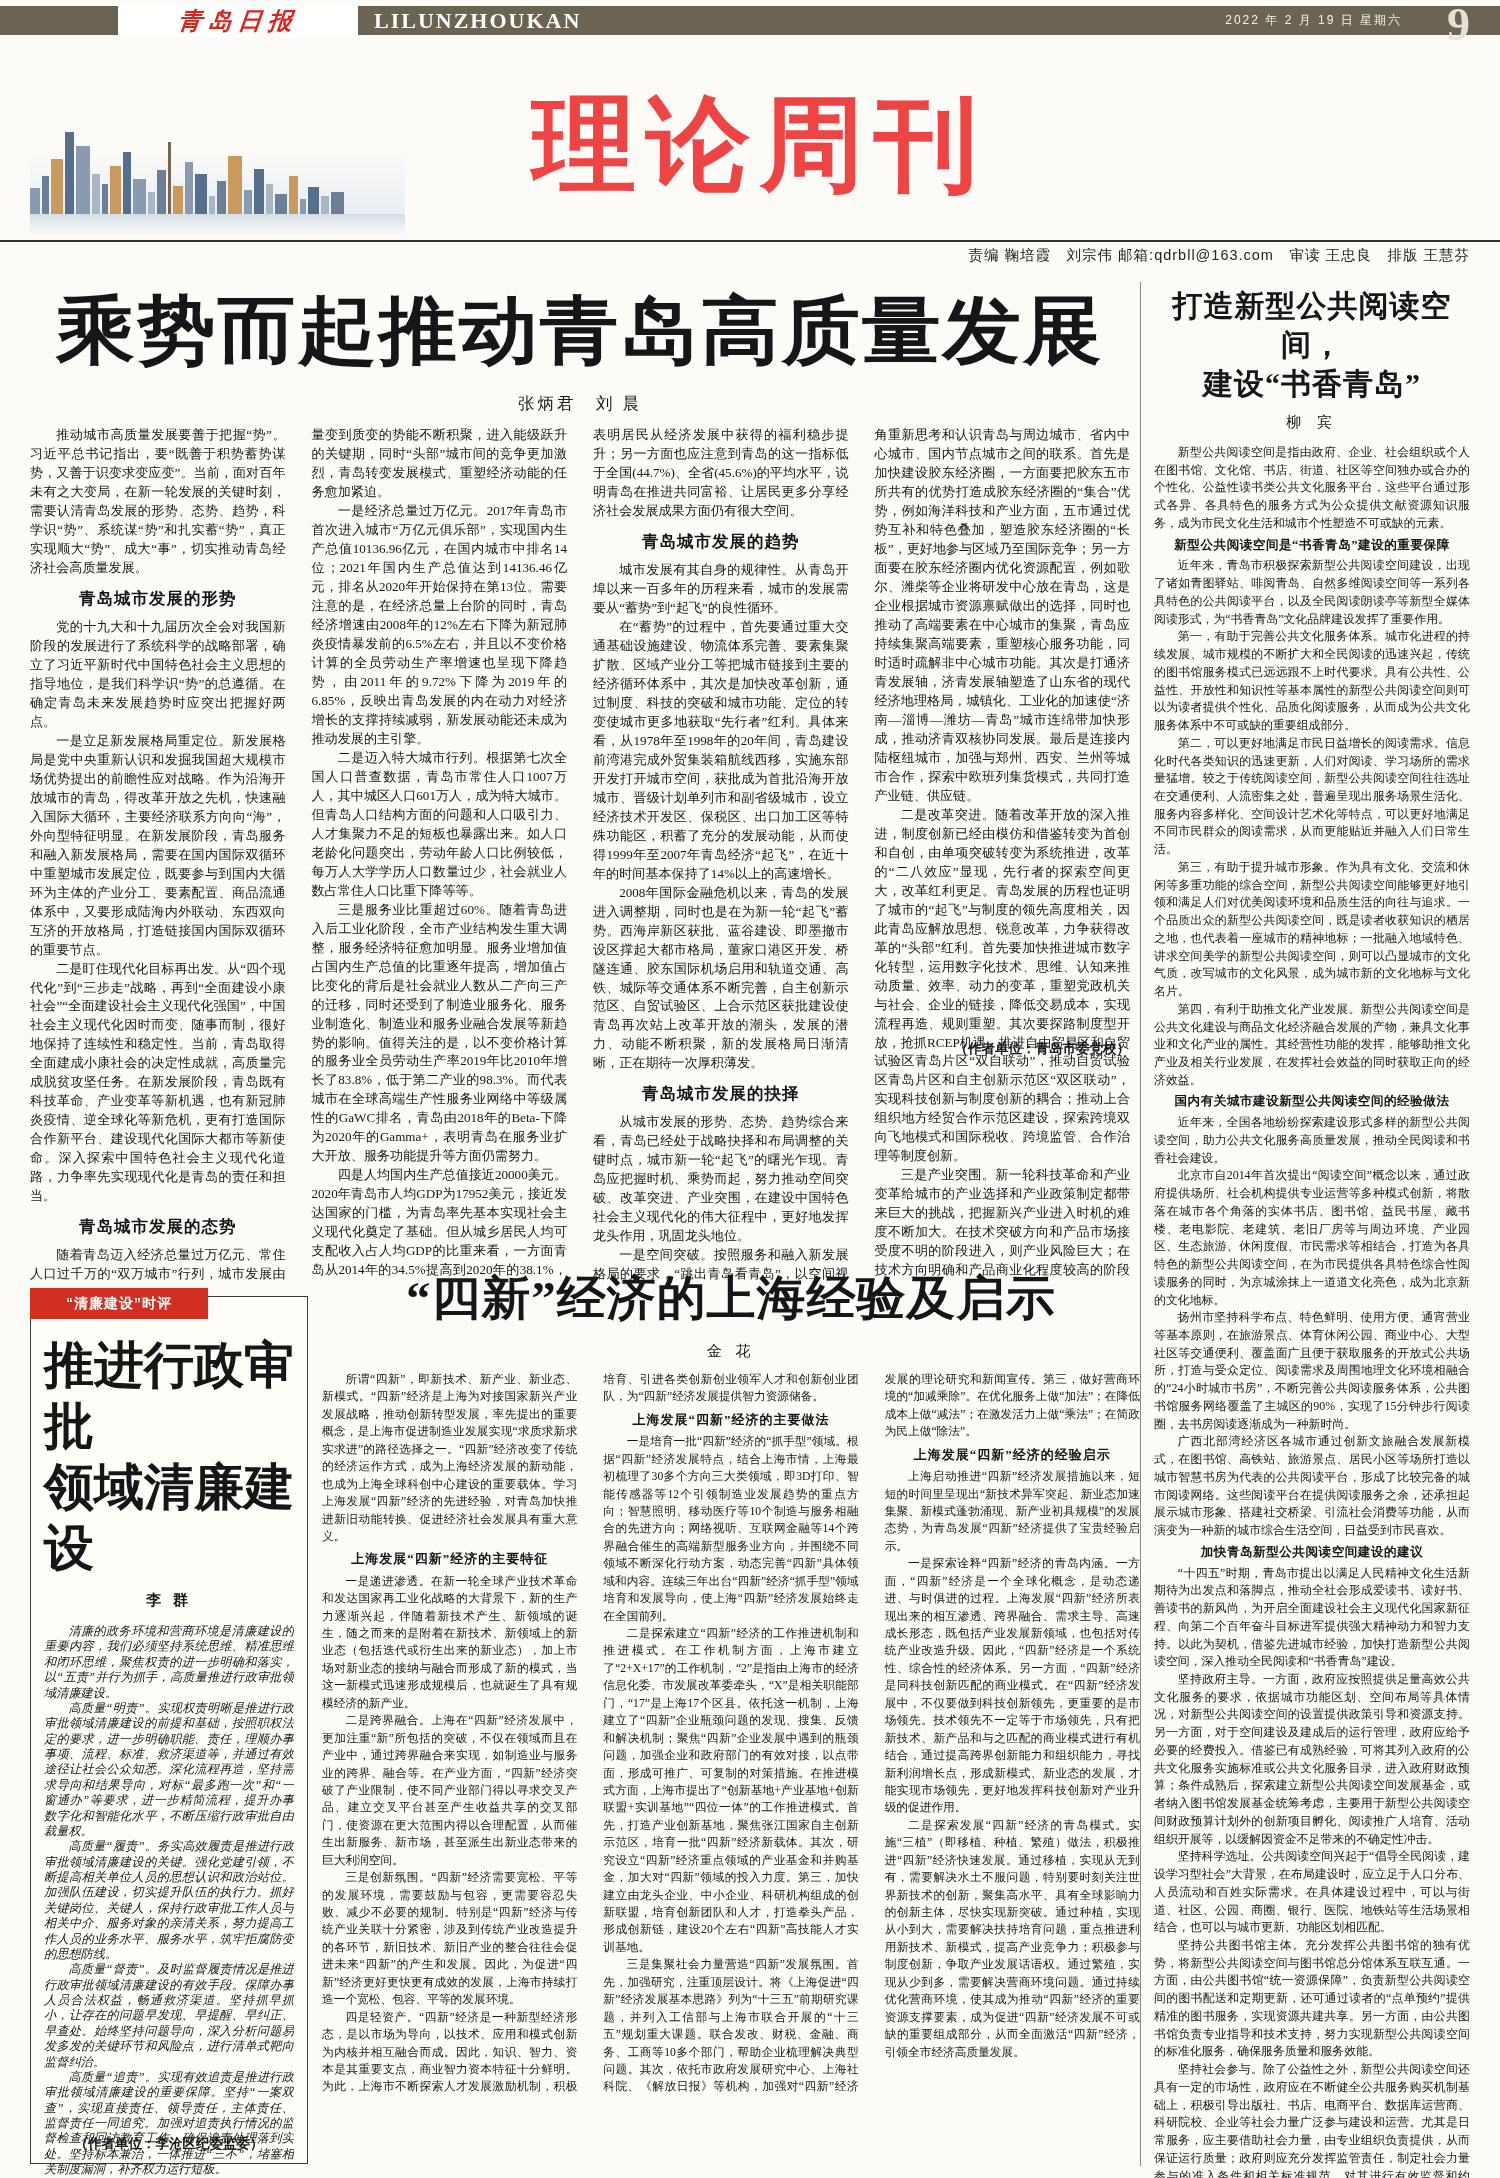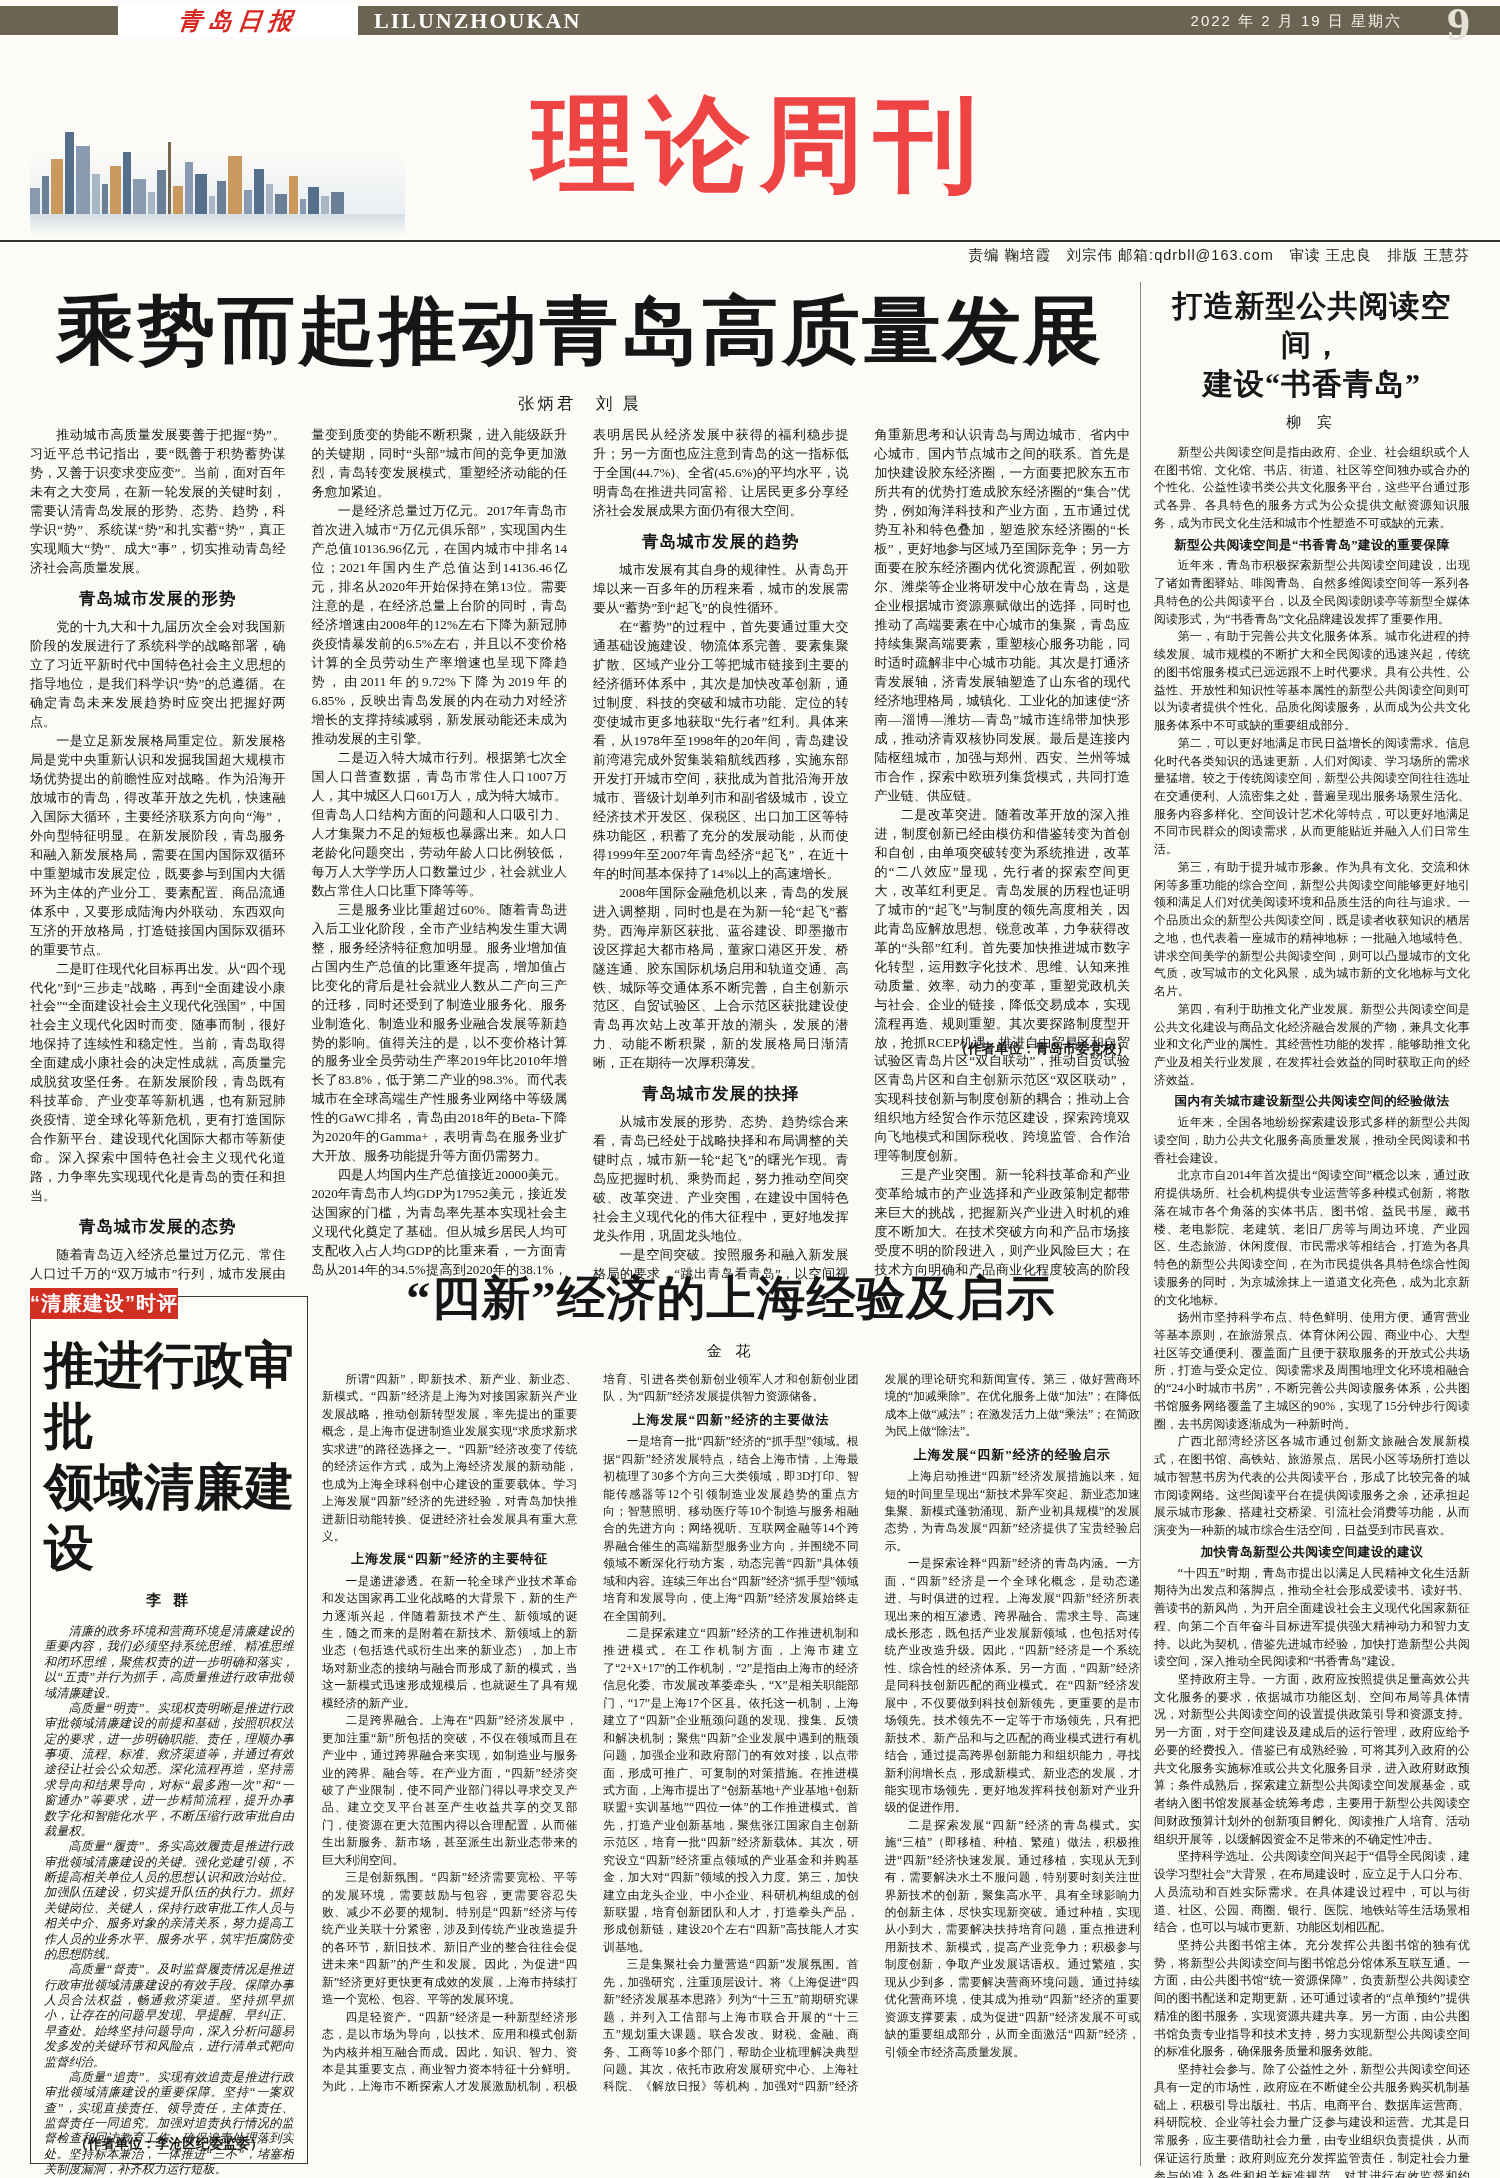--- a/index.html
+++ b/index.html
@@ -7,21 +7,21 @@
        font-family:"Liberation Serif","DejaVu Serif",serif;overflow:hidden;}
   
   .topbar{position:absolute;left:0;top:6px;width:1500px;height:29px;background:#6c6452;}
   .logobox{position:absolute;left:118px;top:-2px;width:240px;height:33px;background:#ffffff;
            display:flex;align-items:center;justify-content:center;}
   .logotext{color:#d6261f;font-size:24px;font-weight:800;font-style:italic;letter-spacing:6px;
             font-family:"Liberation Serif",serif;transform:skewX(-6deg);}
   .pinyin{position:absolute;left:374px;top:0;height:29px;line-height:29px;color:#ffffff;
           font-size:22px;font-weight:700;letter-spacing:2px;font-family:"Liberation Serif",serif;}
   .dateline{position:absolute;right:98px;top:0;height:29px;line-height:29px;color:#f4f2ec;
-            font-size:15px;letter-spacing:2px;font-family:"Liberation Sans",sans-serif;}
+            font-size:12px;letter-spacing:2px;font-family:"Liberation Sans",sans-serif;}
   .pageno{position:absolute;right:30px;top:-8px;color:#e4e1d6;font-size:46px;font-weight:800;
           font-family:"Liberation Serif",serif;}
   
   .skyline{position:absolute;left:30px;top:128px;width:375px;height:86px;display:flex;
            align-items:flex-end;gap:2px;background:linear-gradient(to top,#e9eef3 0%,rgba(255,255,255,0) 75%);}
   .skyline div{flex:0 0 auto;}
   .reflection{position:absolute;left:30px;top:214px;width:375px;height:22px;opacity:.65;
               background:linear-gradient(to bottom,#bfcfdc,rgba(255,255,255,0));}
   .weekly-title{position:absolute;left:480px;top:84px;width:560px;text-align:center;
                 color:#ef4444;font-size:104px;font-weight:800;letter-spacing:10px;line-height:1.18;
@@ -44,22 +44,22 @@
   
   .vrule{position:absolute;left:1140px;top:282px;height:1884px;border-left:1px solid #8a8a85;}
   .right-art{position:absolute;left:1154px;top:286px;width:316px;}
   .right-headline{font-size:30px;font-weight:900;text-align:center;line-height:1.3;letter-spacing:1px;}
   .right-byline{text-align:center;font-size:15px;letter-spacing:6px;margin:10px 0 12px;}
   .art-body{font-size:11.9px;line-height:1.49;text-align:justify;height:1772px;overflow:hidden;}
   .art-body h3{font-size:12.6px;font-weight:800;text-align:center;text-indent:0;margin:3px 0;letter-spacing:.5px;}
   
   .comm-box{position:absolute;left:30px;top:1296px;width:278px;height:868px;border:1px solid #3a3a38;
             box-sizing:border-box;background:#fffdf8;padding:6px 13px 0 13px;}
-  .comm-kicker{position:absolute;left:-1px;top:-9px;width:148px;height:31px;background:#d22f23;
-               color:#ffffff;font-size:20px;font-weight:800;line-height:31px;text-align:center;
+  .comm-kicker{position:absolute;left:-1px;top:-9px;width:178px;height:31px;background:#d22f23;
+               color:#ffffff;font-size:14px;font-weight:800;line-height:31px;text-align:center;
                letter-spacing:1px;font-family:"Liberation Sans",sans-serif;}
   .comm-headline{margin-top:32px;font-size:50px;font-weight:700;text-align:left;line-height:1.22;}
   .comm-byline{text-align:center;font-size:15px;font-weight:700;letter-spacing:4px;margin:12px 0 14px;}
   .comm-body{font-size:12.2px;line-height:1.26;text-align:justify;font-style:italic;height:630px;overflow:hidden;}
   .comm-author{position:absolute;left:13px;bottom:10px;width:250px;text-align:center;font-size:13.5px;
                font-weight:700;font-style:normal;}
   
   .bottom-art{position:absolute;left:322px;top:1267px;width:818px;}
   .bottom-headline{text-align:center;font-size:47px;font-weight:900;letter-spacing:1px;
                    transform:scaleX(1.04);transform-origin:center;white-space:nowrap;}

